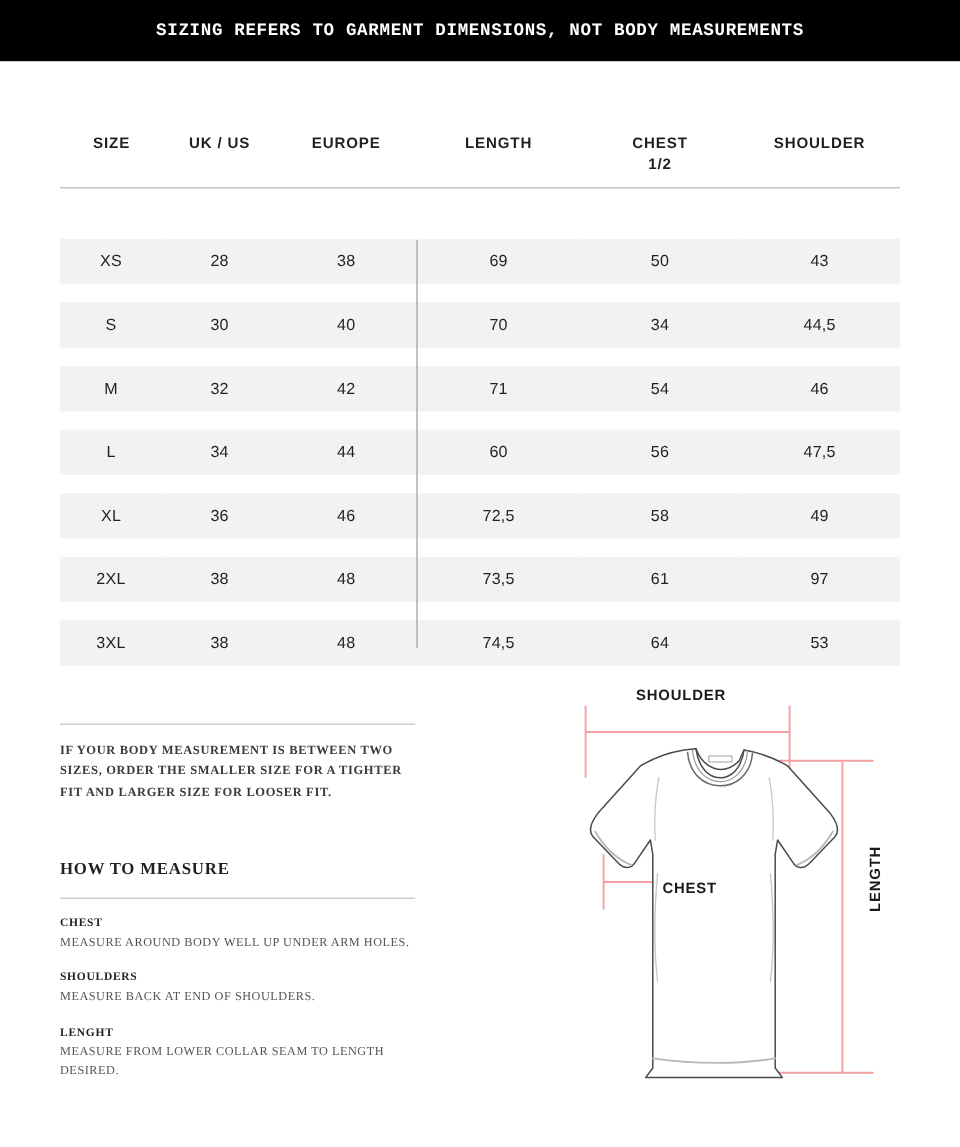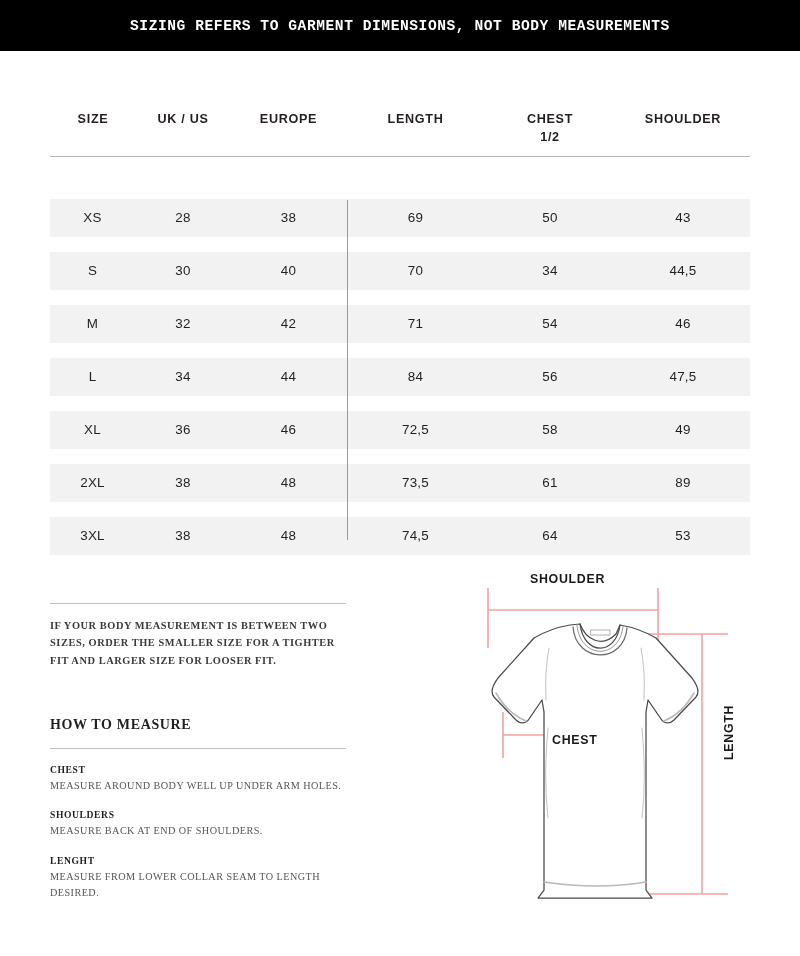--- a/index.html
+++ b/index.html
@@ -251,21 +251,21 @@
           <td>54</td>
           <td>46</td>
         </tr>
         <tr class="spacer-row">
           <td colspan="6"></td>
         </tr>
         <tr>
           <td>L</td>
           <td>34</td>
           <td>44</td>
-          <td>84</td>
+          <td>60</td>
           <td>56</td>
           <td>47,5</td>
         </tr>
         <tr class="spacer-row">
           <td colspan="6"></td>
         </tr>
         <tr>
           <td>XL</td>
           <td>36</td>
           <td>46</td>
@@ -275,21 +275,21 @@
         </tr>
         <tr class="spacer-row">
           <td colspan="6"></td>
         </tr>
         <tr>
           <td>2XL</td>
           <td>38</td>
           <td>48</td>
           <td>73,5</td>
           <td>61</td>
-          <td>89</td>
+          <td>97</td>
         </tr>
         <tr class="spacer-row">
           <td colspan="6"></td>
         </tr>
         <tr>
           <td>3XL</td>
           <td>38</td>
           <td>48</td>
           <td>74,5</td>
           <td>64</td>

